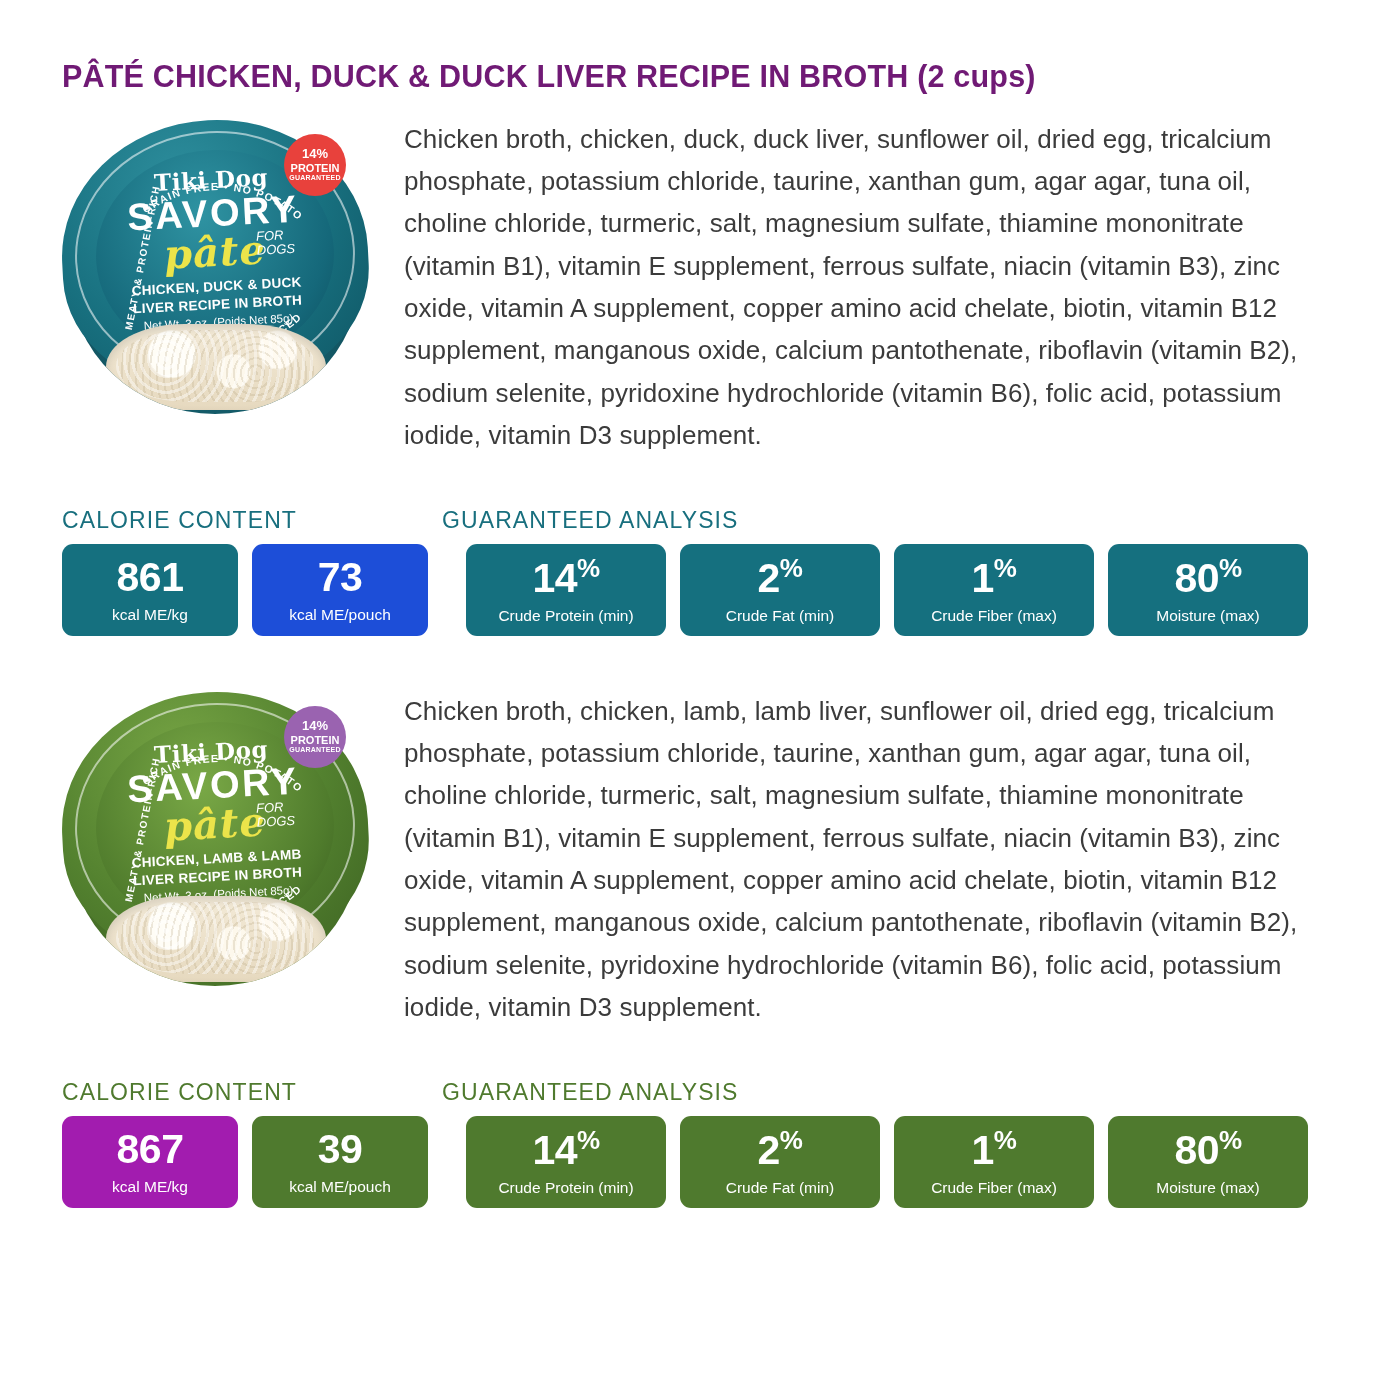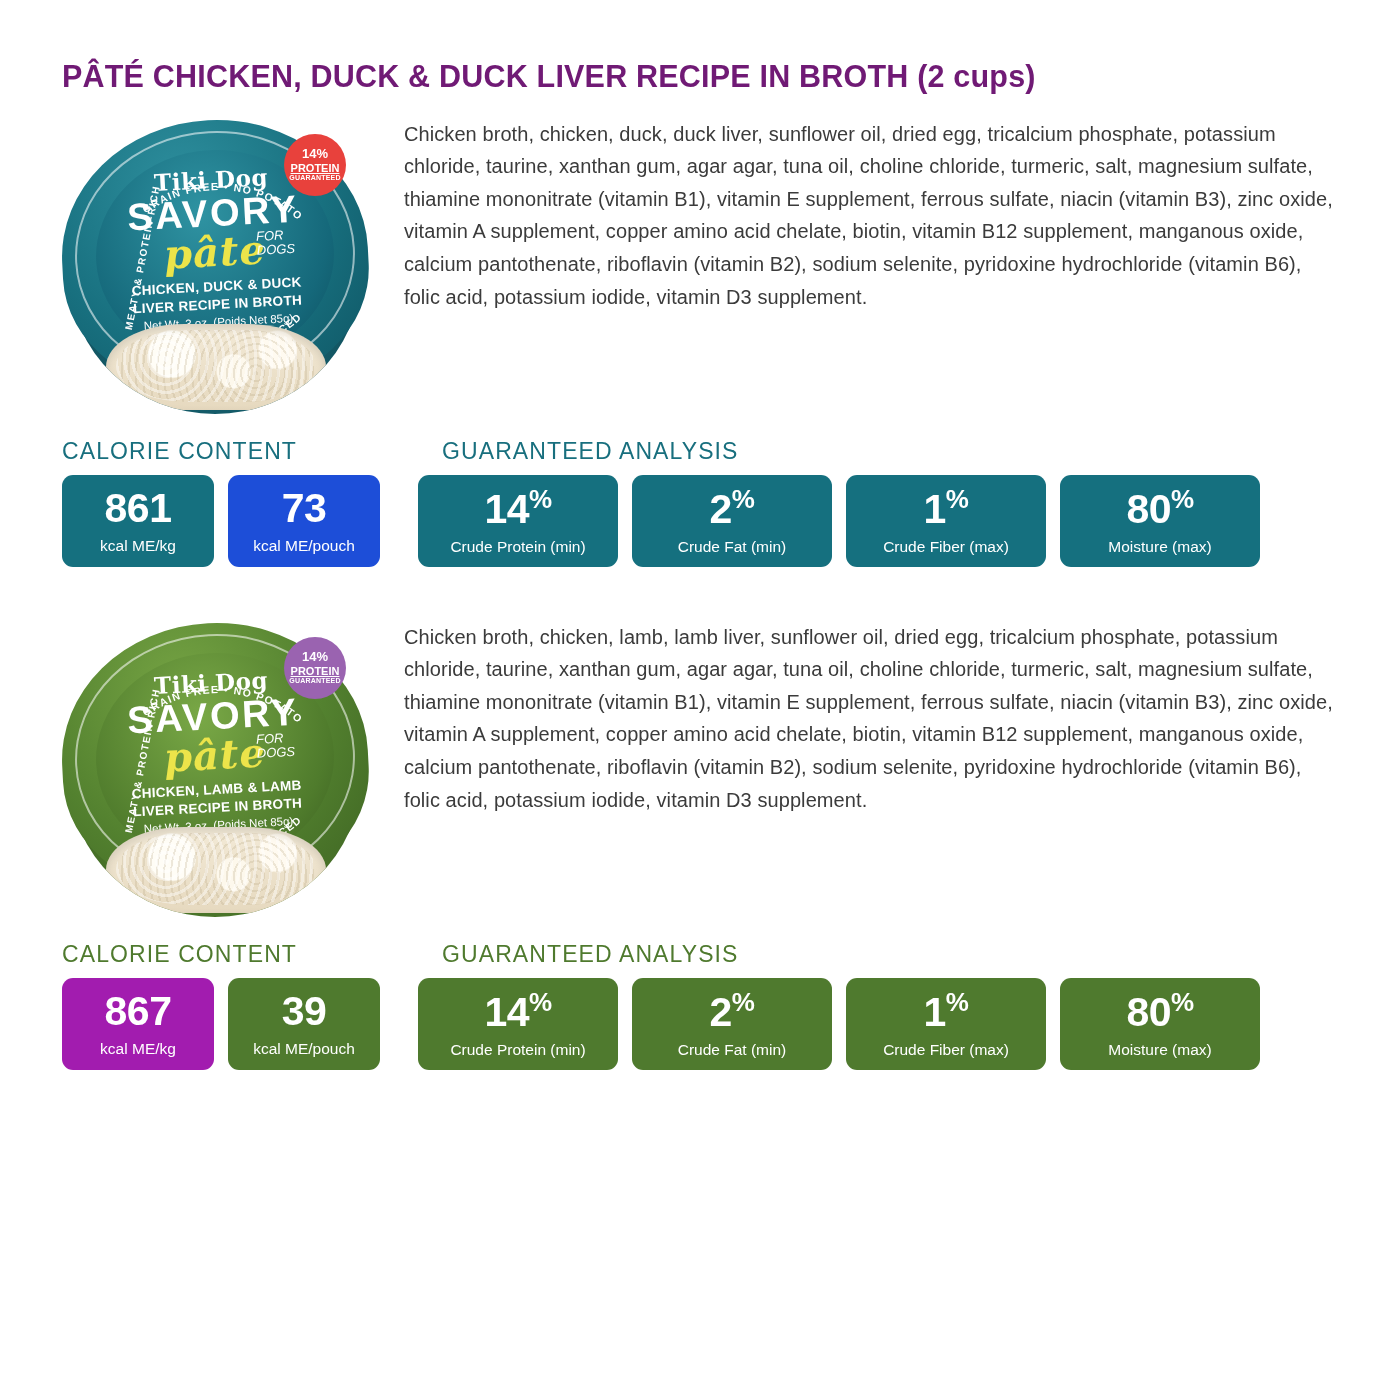--- a/index.html
+++ b/index.html
@@ -36,54 +36,55 @@
     align-items: flex-start;
   }
   .can-wrap {
     width: 330px;
     flex: 0 0 330px;
     position: relative;
     padding-top: 4px;
   }
   .ingredients {
     flex: 1 1 auto;
-    font-size: 20px;
+    font-size: 26px;
     line-height: 1.63;
     color: #3b3b3b;
     padding-left: 12px;
     padding-top: 2px;
     letter-spacing: 0.08px;
   }
   .section-heads {
     display: flex;
     margin-top: 18px;
   }
   .sec-head {
     font-size: 23px;
     letter-spacing: 1.1px;
     font-weight: normal;
+    margin-top: 32px;
   }
   .sec-head.calorie { width: 380px; }
   .stats-row {
     display: flex;
     margin-top: 10px;
   }
   .stat {
     border-radius: 11px;
     color: #ffffff;
     text-align: center;
     height: 92px;
     box-sizing: border-box;
     display: flex;
     flex-direction: column;
     justify-content: center;
     align-items: center;
     margin-right: 14px;
   }
-  .stat.cal { width: 152px; }
+  .stat.cal { width: 176px; }
   .stat.ga  { width: 200px; }
   .stat .big {
     font-size: 41px;
     font-weight: bold;
     line-height: 1;
     letter-spacing: -0.5px;
   }
   .stat .big .pct { font-size: 26px; vertical-align: super; }
   .stat .sub {
     font-size: 15.5px;
@@ -206,21 +207,21 @@
     font-size: 10px;
     font-weight: bold;
     line-height: 1.15;
     display: flex;
     flex-direction: column;
     justify-content: center;
     box-sizing: border-box;
     z-index: 5;
   }
   .badge .b1 { font-size: 13px; }
-  .badge .b2 { font-size: 11px; text-decoration: underline; }
+  .badge .b2 { font-size: 11px; }
   .badge .b3 { font-size: 7px; letter-spacing: 0.2px; }
   .arc-text {
     position: absolute;
     left: 0; top: 0;
     width: 306px; height: 270px;
     pointer-events: none;
   }
   .arc-text text {
     fill: #ffffff;
     font-size: 10.5px;

